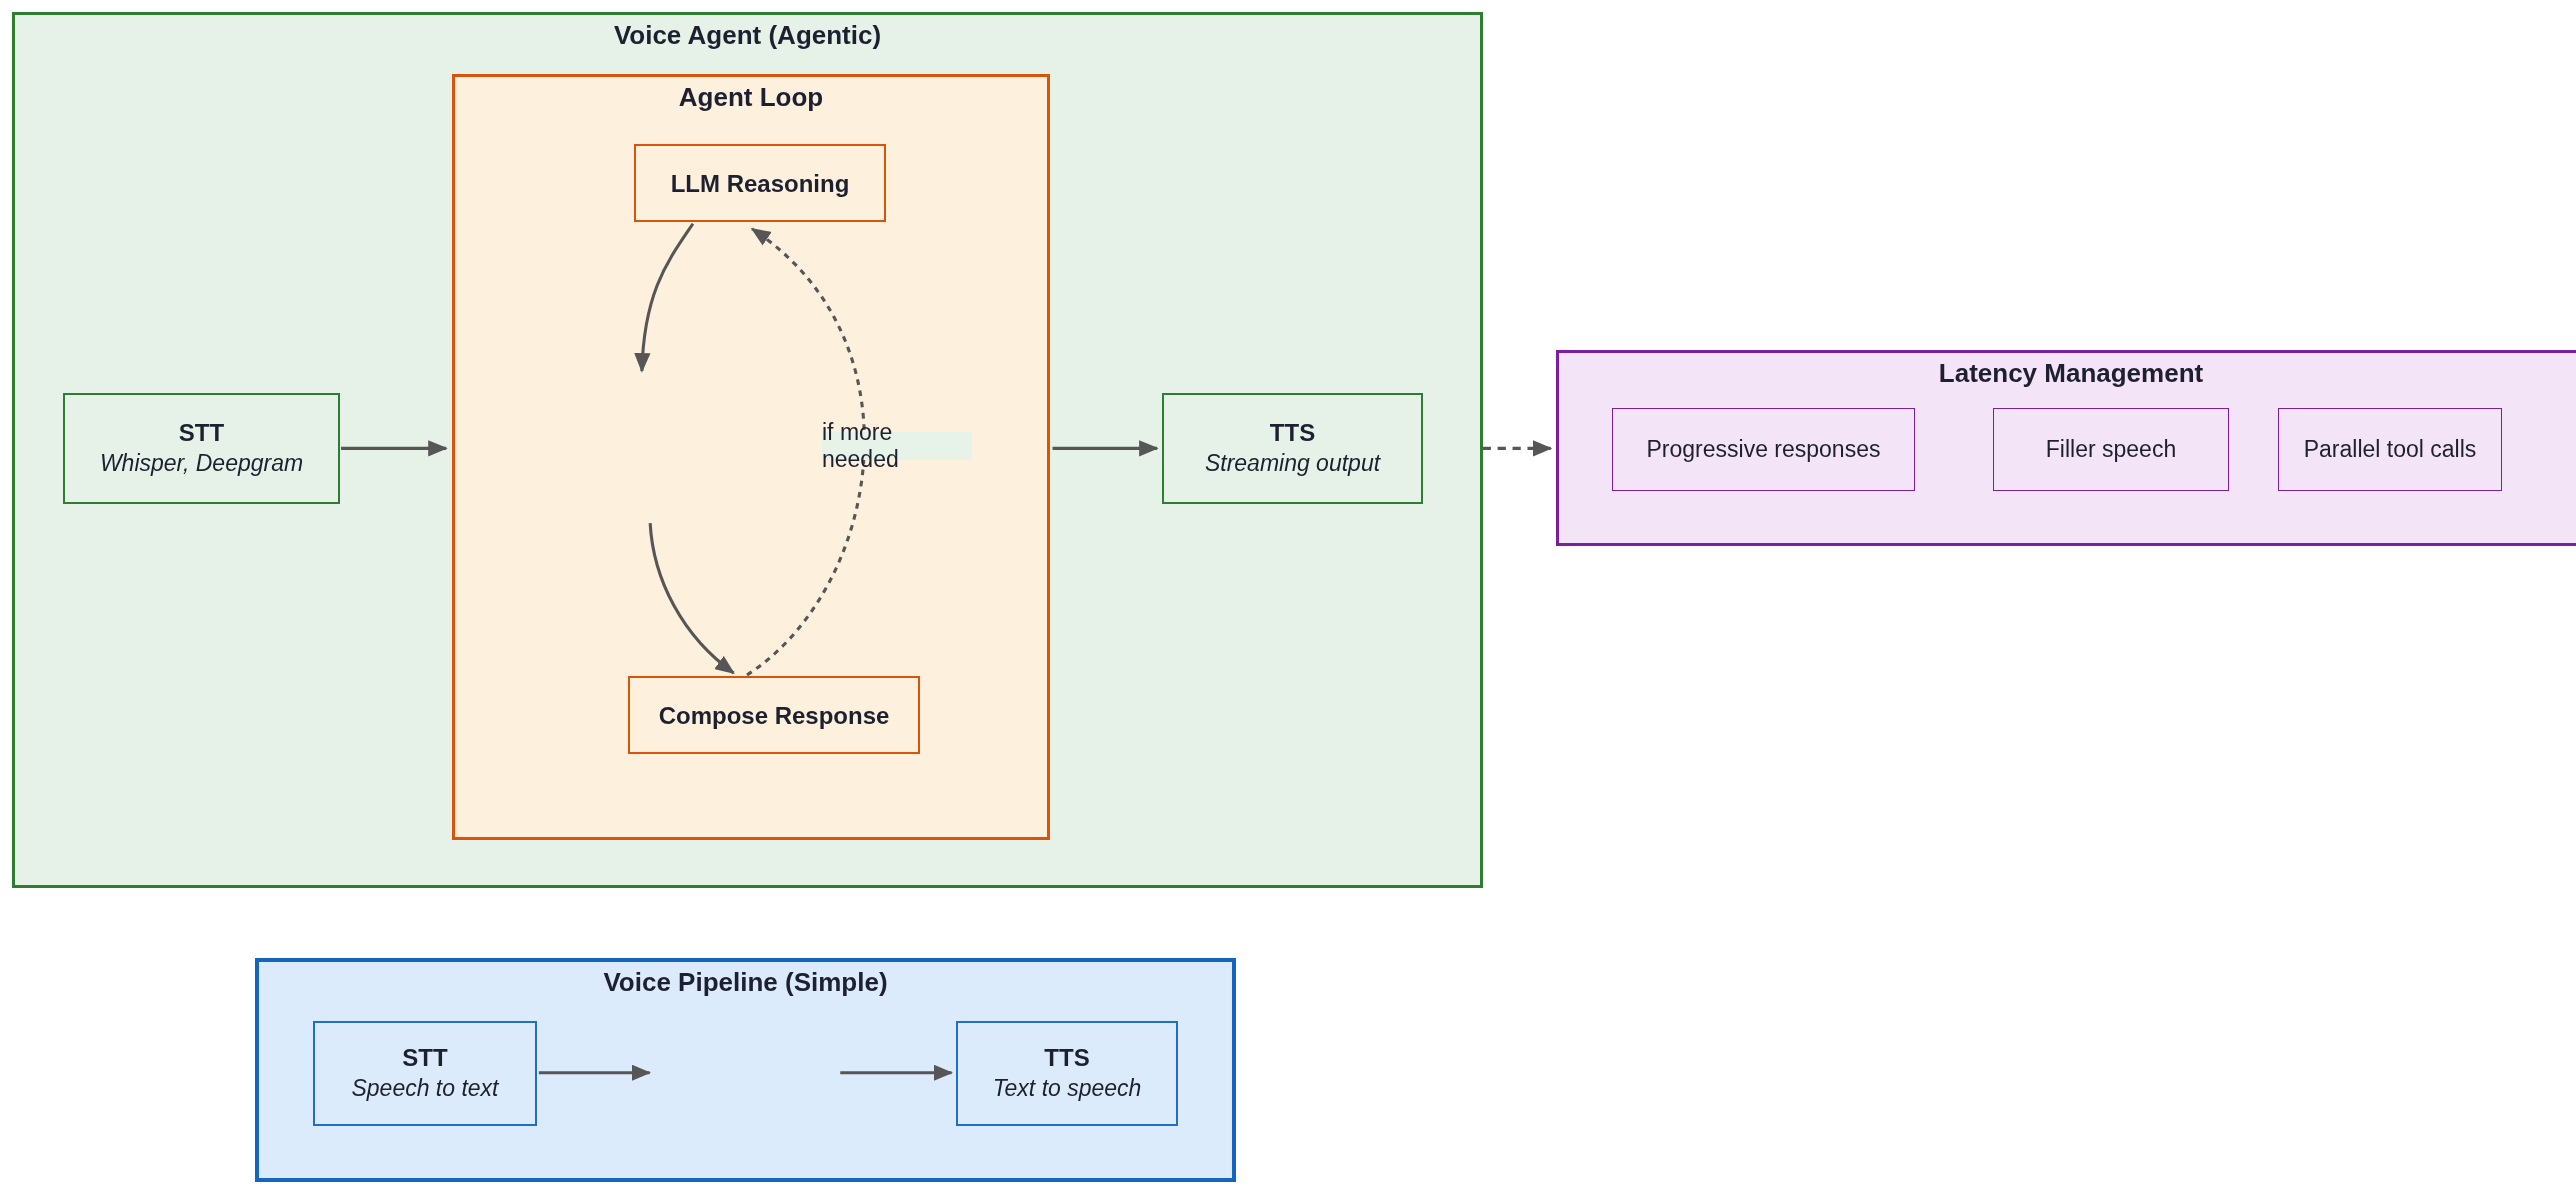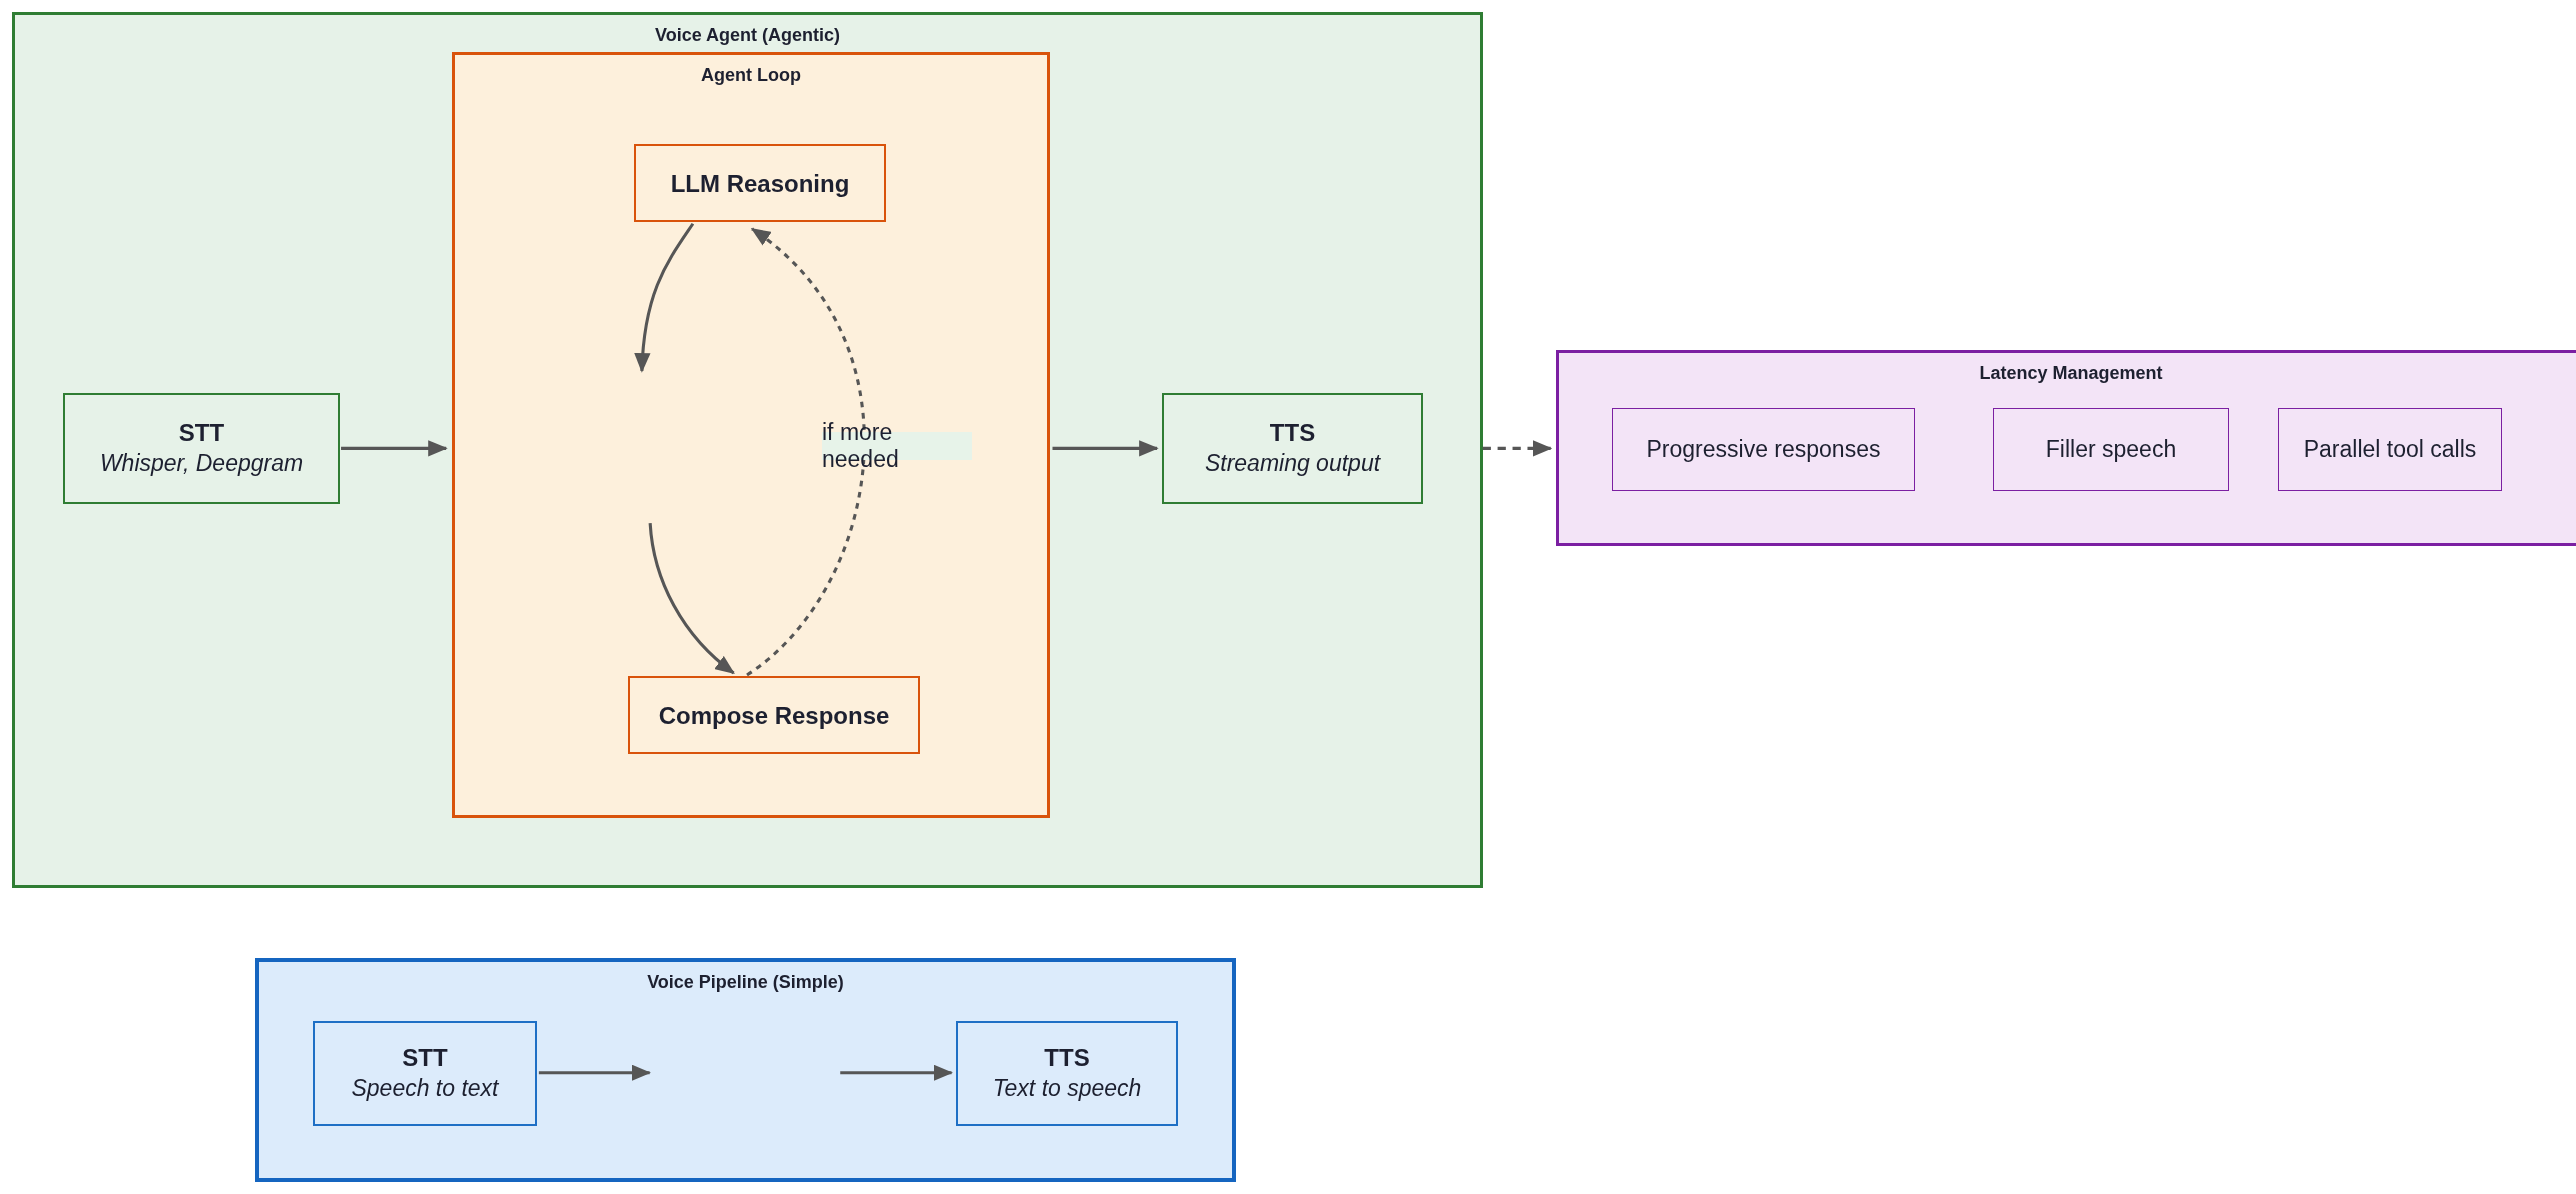--- a/index.html
+++ b/index.html
@@ -7,29 +7,29 @@
     position:relative;
     width:2598px;height:1195px;
     background:#ffffff;
     font-family:"Liberation Sans","DejaVu Sans",sans-serif;
     color:#1d2030;
     overflow:hidden;
   }
   .cluster{position:absolute;box-sizing:border-box;z-index:1;}
   .cluster-title{
     position:absolute;top:5.2px;left:0;right:0;
-    text-align:center;font-weight:bold;font-size:18px;line-height:30px;
+    text-align:center;font-weight:bold;font-size:26px;line-height:30px;
     color:#1d2030;z-index:2;
   }
   .cluster-green{
     left:12px;top:12px;width:1471px;height:876px;
     background:#e6f2e8;border:3.1px solid #2f7d33;
   }
   .cluster-orange{
-    left:452px;top:52px;width:598px;height:766px;
+    left:452px;top:74px;width:598px;height:766px;
     background:#fdf0dc;border:3.6px solid #d9530b;
   }
   .cluster-purple{
     left:1556px;top:350px;width:1030px;height:196px;
     background:#f3e4f7;border:3.6px solid #7b1fa2;
   }
   .cluster-blue{
     left:255px;top:958px;width:981px;height:224px;
     background:#dcebfb;border:4.1px solid #1565c0;
   }

